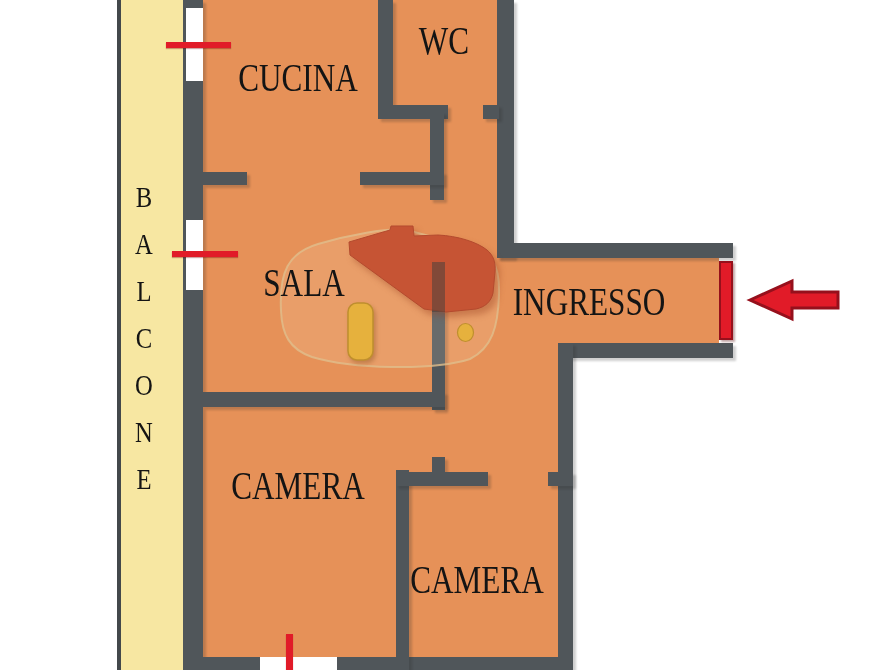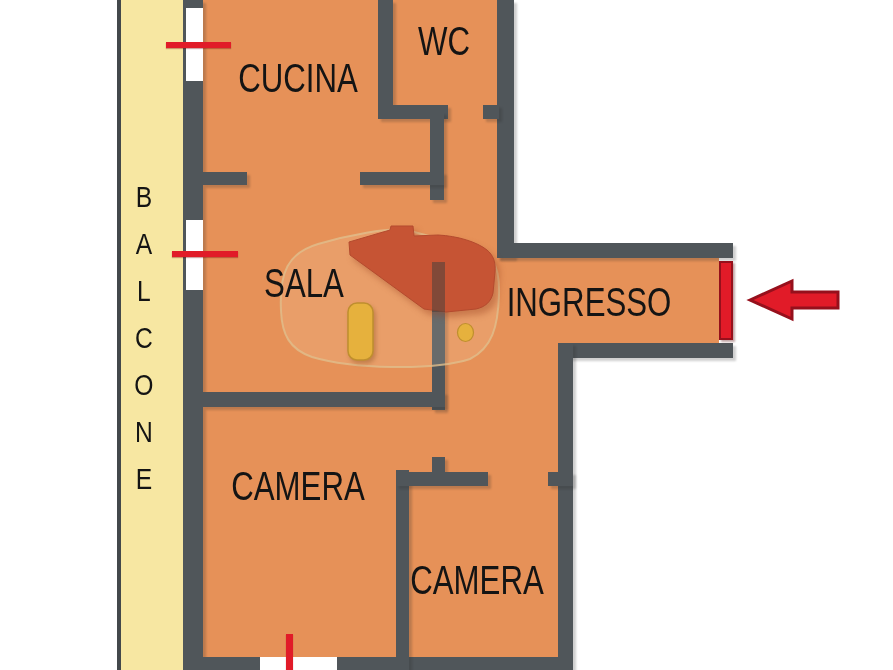--- a/index.html
+++ b/index.html
@@ -13,21 +13,21 @@
     --furniture-terracotta:#c65434;
     --furniture-yellow:#e6b13d;
     --furniture-yellow-border:#bf8f2e;
     --outline-tan:rgba(224,190,140,.8);
     --text:#141414;
   }
   html,body{margin:0;padding:0;background:var(--background);}
   #plan{
     position:relative;width:893px;height:670px;overflow:hidden;
     background:var(--background);
-    font-family:Liberation Sans, sans-serif;
+    font-family:Liberation Serif, serif;
   }
   .abs{position:absolute;}
   .floor{background:var(--floor);}
   .wall{background:var(--wall);box-shadow:3px 3px 2px rgba(40,40,40,.22);}
   .wall.noshadow{box-shadow:none;}
   .window{background:#ffffff;}
   .redline{background:var(--marker-red);box-shadow:0 1px 1px rgba(120,0,0,.35);}
   .room-label{
     position:absolute;color:var(--text);font-size:40px;font-weight:400;
     white-space:nowrap;transform:translate(-50%,-50%) scaleX(0.78);

